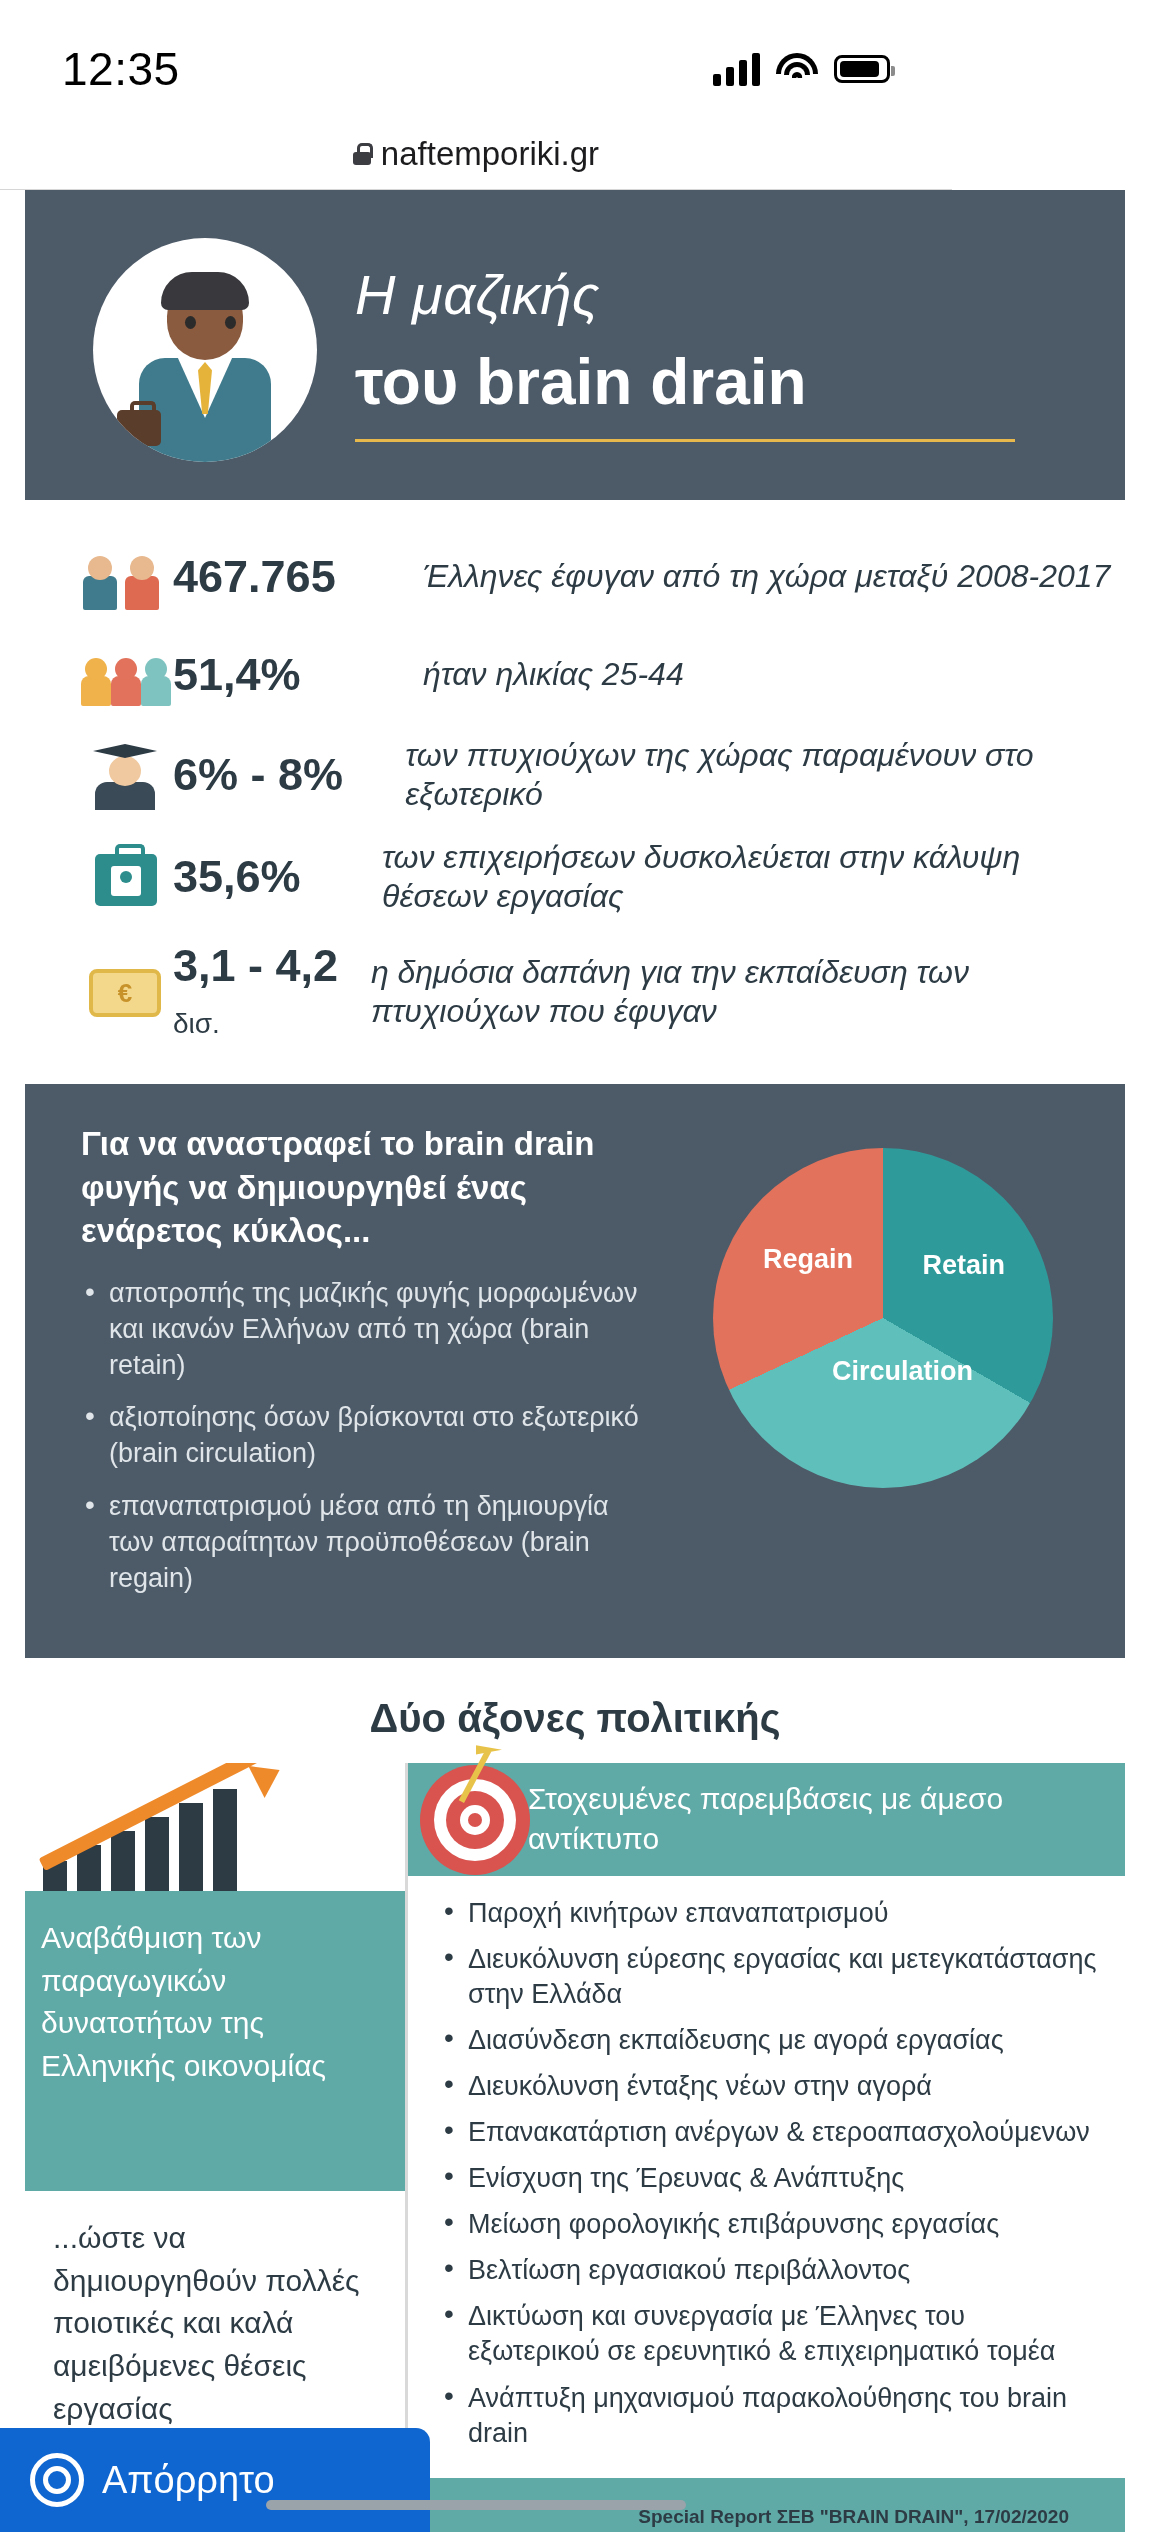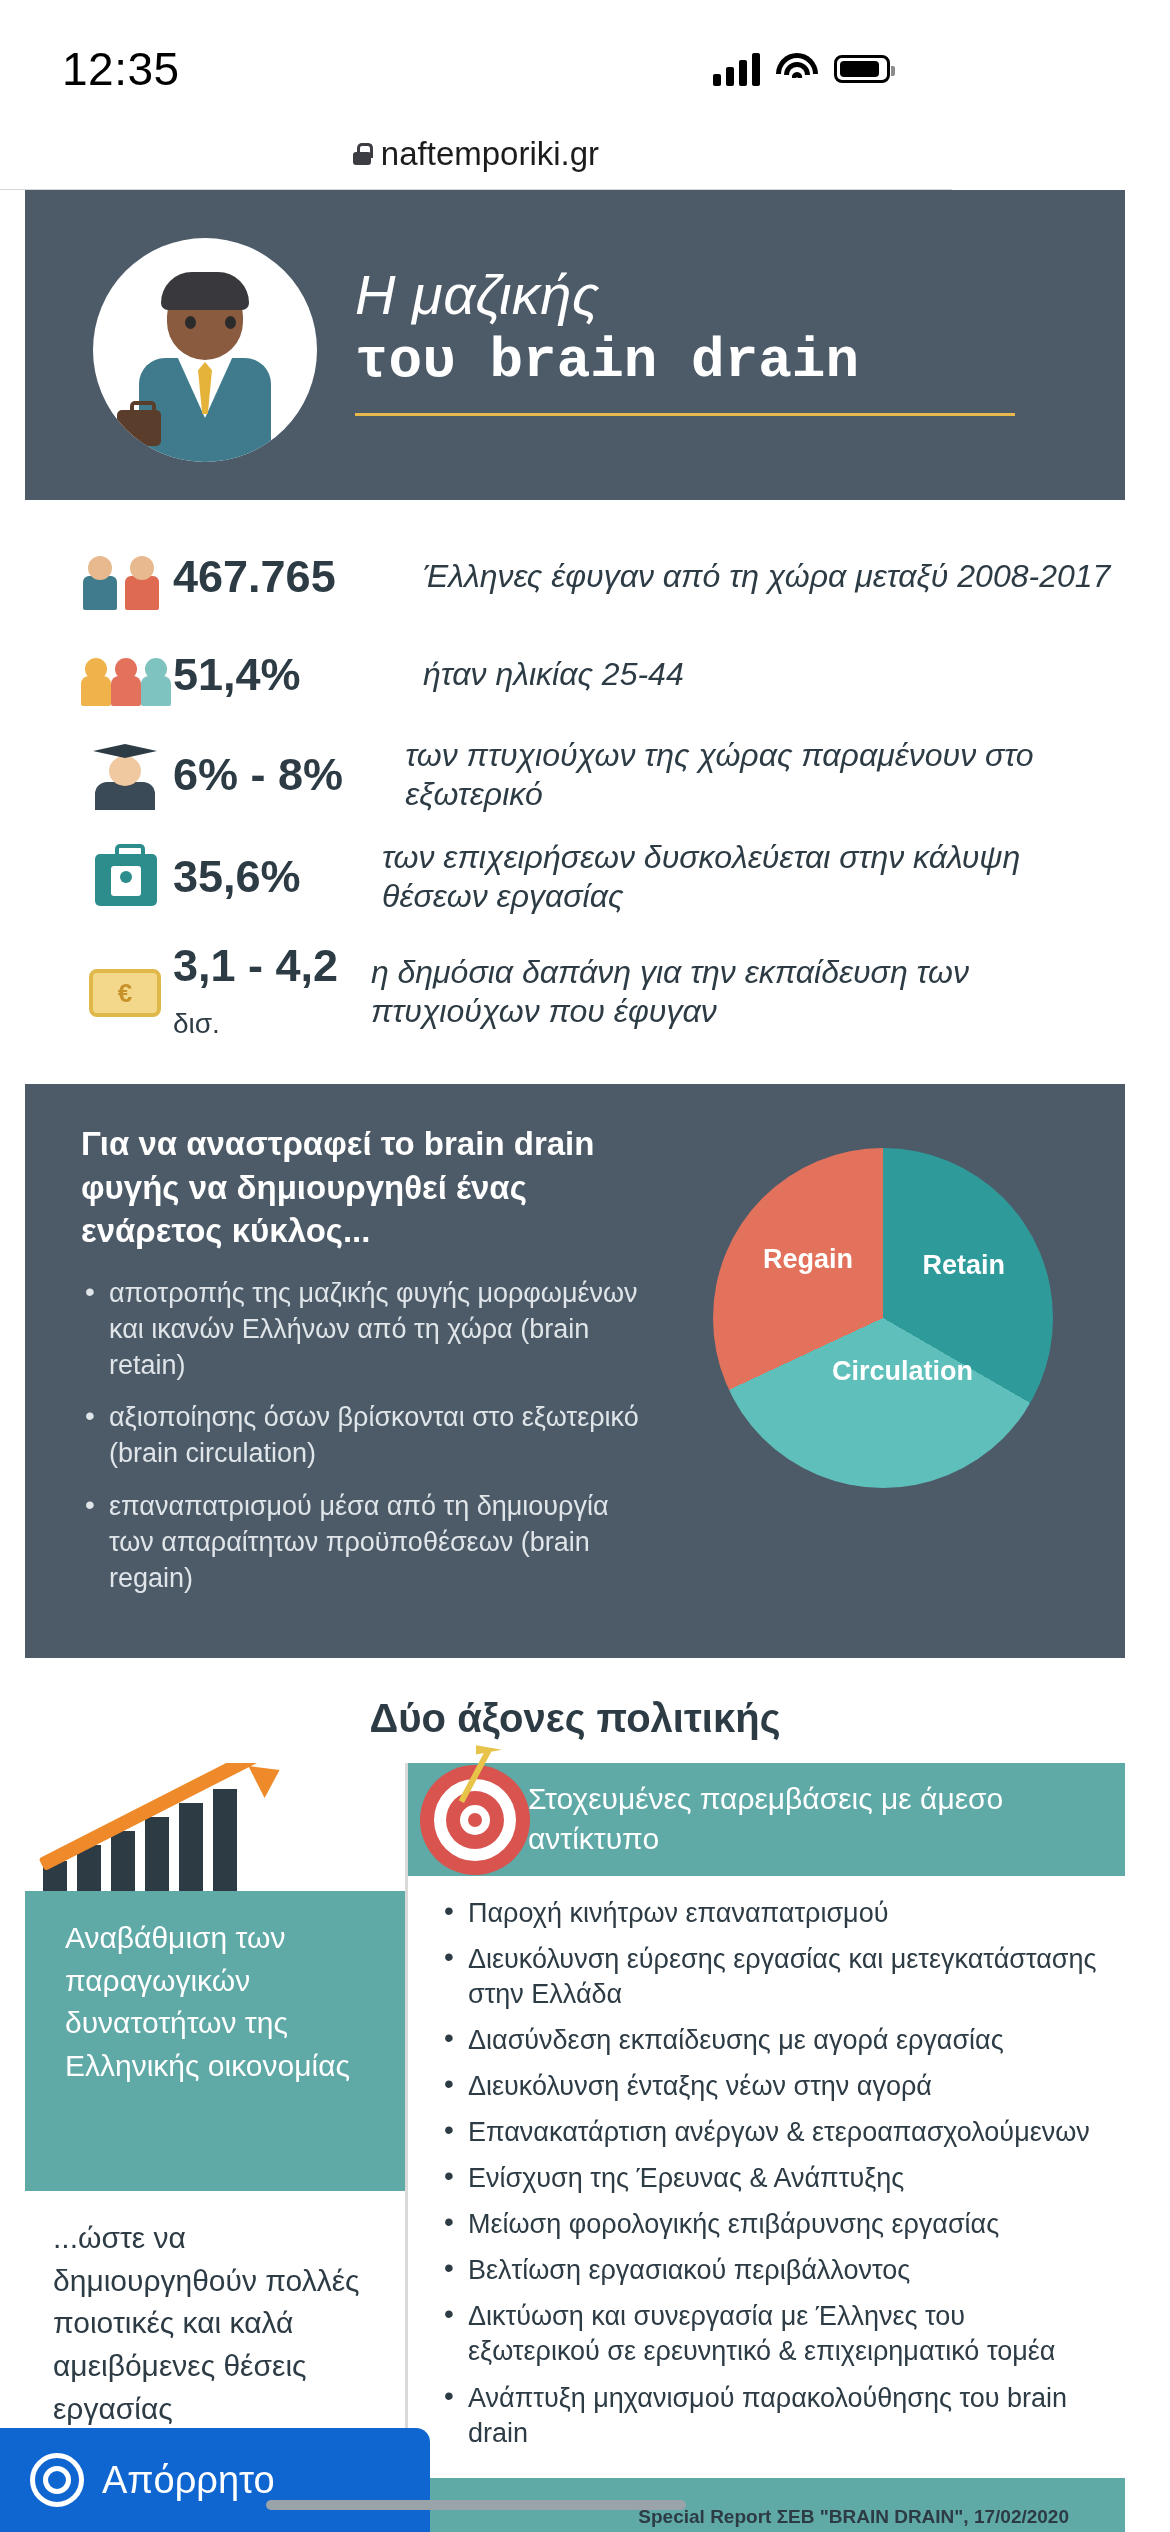--- a/index.html
+++ b/index.html
@@ -57,21 +57,21 @@
   .av-hair { position:absolute; left:68px; top:34px; width:88px; height:38px; background:#39383c; border-radius:44px 44px 10px 10px; }
   .av-eye { position:absolute; top:78px; width:11px; height:13px; background:#2b2b2b; border-radius:50%; }
   .av-eye.l { left:92px; } .av-eye.r { left:132px; }
   .av-body { position:absolute; left:46px; top:120px; width:132px; height:104px; background:#3f7b8c; border-radius:26px 26px 0 0; }
   .av-shirt { position:absolute; left:84px; top:118px; width:56px; height:62px; background:#fff; clip-path:polygon(0 0,100% 0,50% 100%); }
   .av-tie { position:absolute; left:105px; top:124px; width:14px; height:52px; background:#e6b33a; clip-path:polygon(50% 0,100% 16%,70% 100%,30% 100%,0 16%); }
   .av-case { position:absolute; left:24px; top:172px; width:44px; height:36px; background:#5a3d2b; border-radius:5px; }
   .av-case::before{ content:""; position:absolute; left:13px; top:-9px; width:18px; height:10px; border:4px solid #5a3d2b; border-bottom:none; border-radius:5px 5px 0 0;}
   .ig-title { position:absolute; left:330px; top:72px; width:700px; }
   .ig-title .l1 { font-size:56px; color:#fff; font-weight:400; font-style:italic; letter-spacing:0.5px; }
-  .ig-title .l2 { font-size:56px; color:#fff; font-weight:700; margin-top:2px;font-family:Liberation Mono, monospace; }
+  .ig-title .l2 { font-size:64px; color:#fff; font-weight:700; margin-top:18px; }
   .ig-title .rule { margin-top:20px; width:660px; height:3px; background:#e7b84c; }
 
   
   .stats { background:#ffffff; padding:28px 0 28px 0; }
   .stat-row { display:flex; align-items:center; padding:12px 0 12px 56px; }
   .stat-ico { width:92px; height:74px; position:relative; flex:0 0 92px; }
   .stat-num { width:250px; font-size:45px; font-weight:700; color:#2d3b45; }
   .stat-num .sfx { font-size:28px; font-weight:400; }
   .stat-txt { font-size:32px; line-height:1.22; color:#2d3b45; font-style:italic; }
 
@@ -114,21 +114,21 @@
   
   .axes { background:#ffffff; padding:24px 0 0 0; }
   .axes-title { text-align:center; font-size:40px; font-weight:700; color:#2d3b45; padding:14px 0 22px 0; }
   .axes-body { display:flex; }
   .col-left { width:380px; position:relative; }
   .chart { position:relative; height:128px; background:#fff; overflow:hidden; }
   .bar { position:absolute; bottom:0; width:24px; background:#2d3b45; }
   .arrow { position:absolute; left:20px; bottom:20px; width:230px; height:105px; }
   .arrow .ln { position:absolute; left:0; bottom:0; width:250px; height:14px; background:#ef8a2b; transform-origin:left bottom; transform:rotate(-27deg); border-radius:3px; }
   .arrow .hd3 { position:absolute; right:-6px; top:-8px; width:0; height:0; border-left:26px solid #ef8a2b; border-top:18px solid transparent; border-bottom:18px solid transparent; transform:rotate(-27deg); }
-  .teal-box { background:#5fa9a6; color:#ffffff; padding:26px 28px 34px 40px; font-size:30px; line-height:1.42; min-height:300px; }
+  .teal-box { background:#5fa9a6; color:#ffffff; padding:26px 28px 34px 16px; font-size:30px; line-height:1.42; min-height:300px; }
   .white-box { background:#ffffff; color:#2d3b45; padding:26px 28px 30px 28px; font-size:30px; line-height:1.42; }
   .col-right { flex:1; border-left:3px solid #d9d9d9; position:relative; }
   .target { position:absolute; left:12px; top:2px; width:110px; height:110px; border-radius:50%; background:#d9534f; z-index:3; }
   .target .r2{ position:absolute; inset:14px; border-radius:50%; background:#fff;}
   .target .r3{ position:absolute; inset:26px; border-radius:50%; background:#d9534f;}
   .target .r4{ position:absolute; inset:40px; border-radius:50%; background:#fff;}
   .target .r5{ position:absolute; inset:48px; border-radius:50%; background:#d9534f;}
   .target .pin{ position:absolute; left:52px; top:-18px; width:6px; height:58px; background:#e8c34a; transform:rotate(28deg); }
   .target .flag{ position:absolute; left:56px; top:-20px; width:26px; height:18px; background:#e8c34a; clip-path:polygon(0 0,100% 26%,0 52%); }
   .teal-head { background:#5fa9a6; color:#fff; font-size:30px; line-height:1.34; padding:16px 24px 16px 120px; min-height:86px; }

